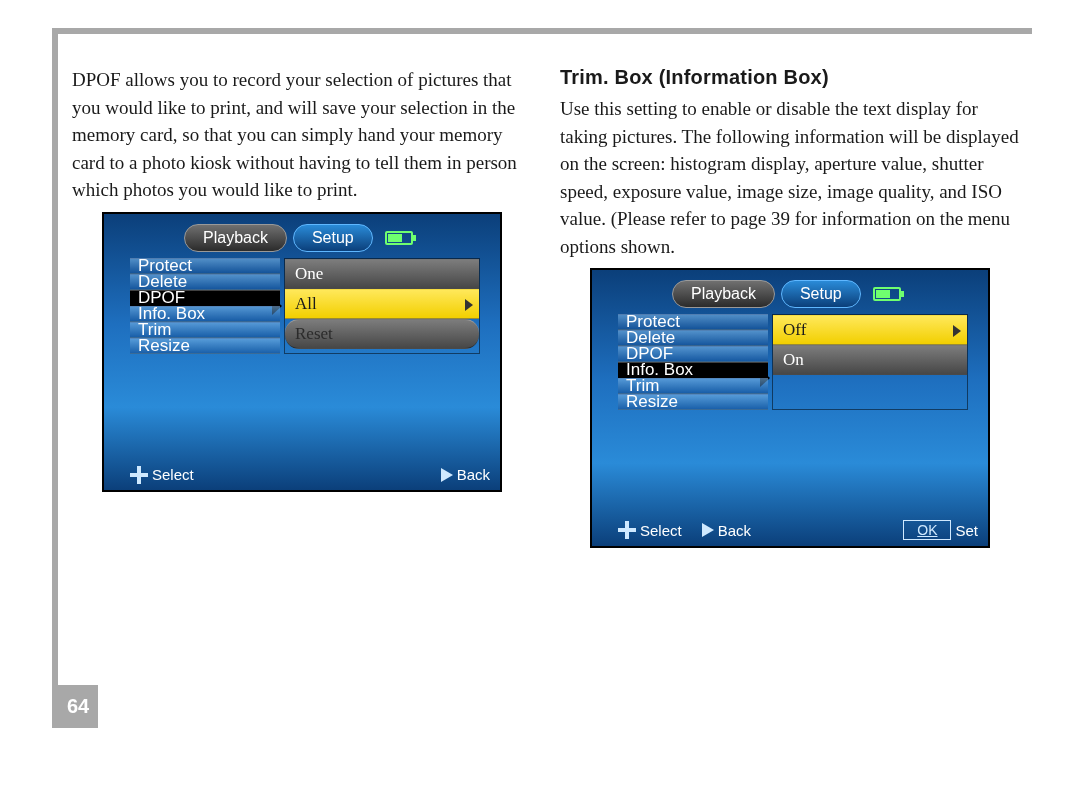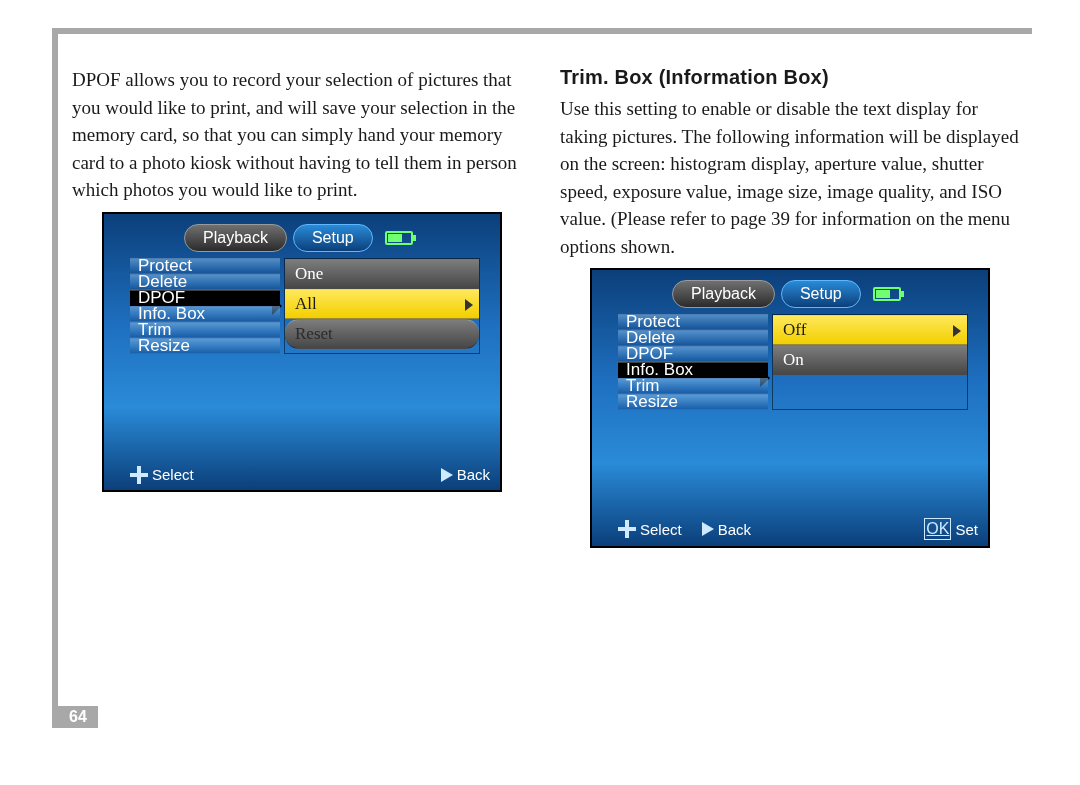--- a/index.html
+++ b/index.html
@@ -40,24 +40,24 @@
     line-height: 1.45;
     color: #1a1a1a;
     margin-bottom: 8px;
     font-family: Liberation Serif, serif;
   }
   .page-number {
     position: absolute;
     left: 0;
     bottom: 0;
     width: 40px;
-    height: 22px;
+    height: 43px;
     background: #a8a8a8;
     color: #fff;
-    font-size: 16px;
+    font-size: 20px;
     font-weight: bold;
     display: flex;
     align-items: center;
     justify-content: center;
   }
 
   
   .screen {
     width: 400px;
     height: 280px;
@@ -221,22 +221,22 @@
   .nav-cross::before { left: 7px; top: 0; width: 4px; height: 18px; }
   .nav-cross::after { left: 0; top: 7px; width: 18px; height: 4px; }
   .play-tri {
     width: 0; height: 0;
     border-left: 12px solid #cfe9ff;
     border-top: 7px solid transparent;
     border-bottom: 7px solid transparent;
   }
   .ok-box {
     border: 1px solid #cfe9ff;
-    font-size: 16px;
-    padding: 1px 1px;
+    font-size: 14px;
+    padding: 1px 13px;
     color: #cfe9ff;
     text-decoration: underline;
   }
 </style>
 </head>
 <body>
 
 <div class="page-frame">
   <div class="content">
 

